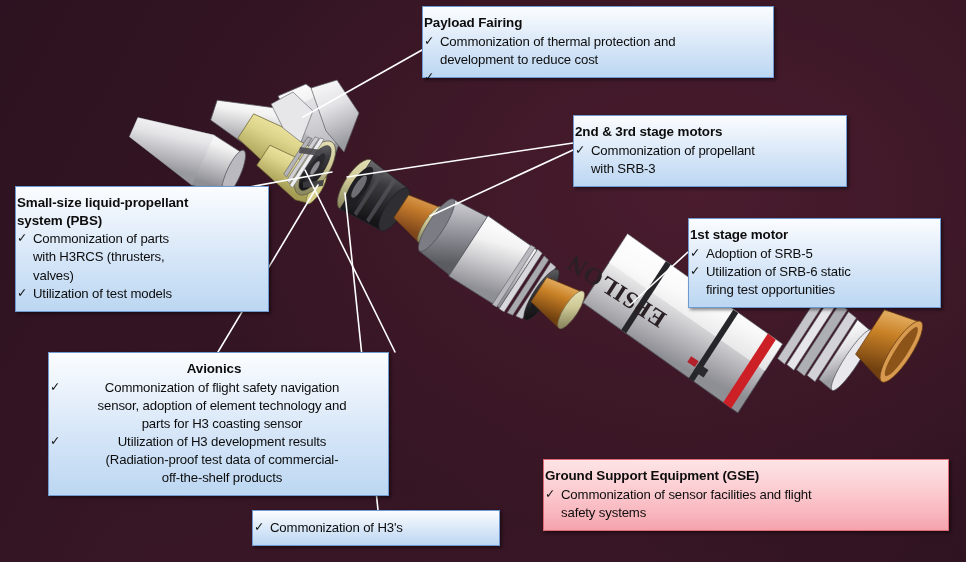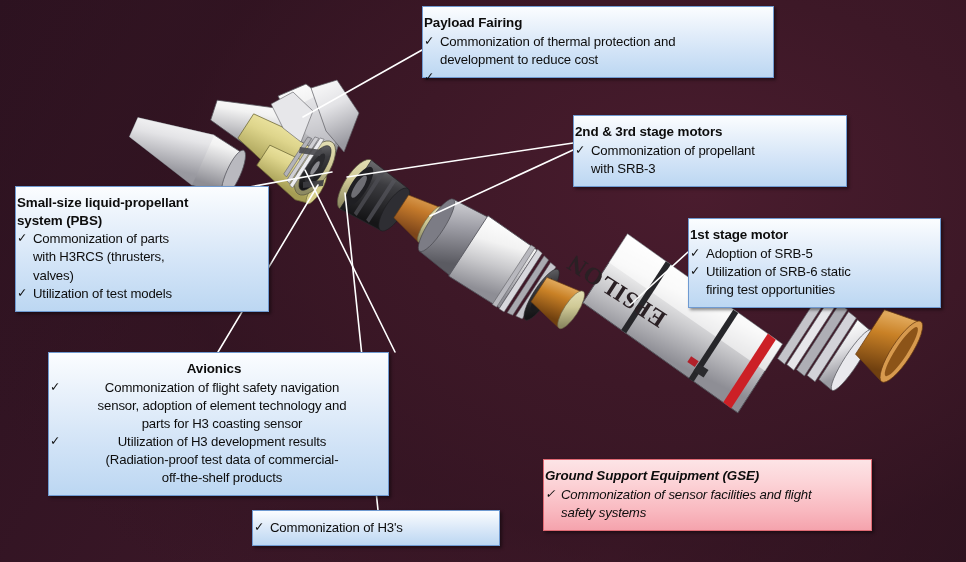--- a/index.html
+++ b/index.html
@@ -74,21 +74,21 @@
     font-size: 12.5px;
   }
 
   
   #box-payload-fairing { left: 422px; top: 6px;   width: 352px; }
   #box-stage23        { left: 573px; top: 115px; width: 274px; }
   #box-stage1         { left: 688px; top: 198px; width: 253px; margin-top: 20px; }
   #box-pbs            { left: 15px;  top: 186px; width: 254px; }
   #box-avionics       { left: 48px;  top: 352px; width: 341px; text-align: center; }
   #box-pyro           { left: 252px; top: 510px; width: 248px; }
-  #box-gse            { left: 543px; top: 459px; width: 329px; font-style: italic; }
+  #box-gse            { left: 543px; top: 459px; width: 406px; }
 </style>
 </head>
 <body>
 
 <div id="slide">
 
   <svg id="rocket-art" viewBox="0 0 966 562" xmlns="http://www.w3.org/2000/svg">
     <defs>
       <linearGradient id="gWhite" x1="0" y1="0" x2="0.25" y2="1">
         <stop offset="0%" stop-color="#ffffff"></stop>

